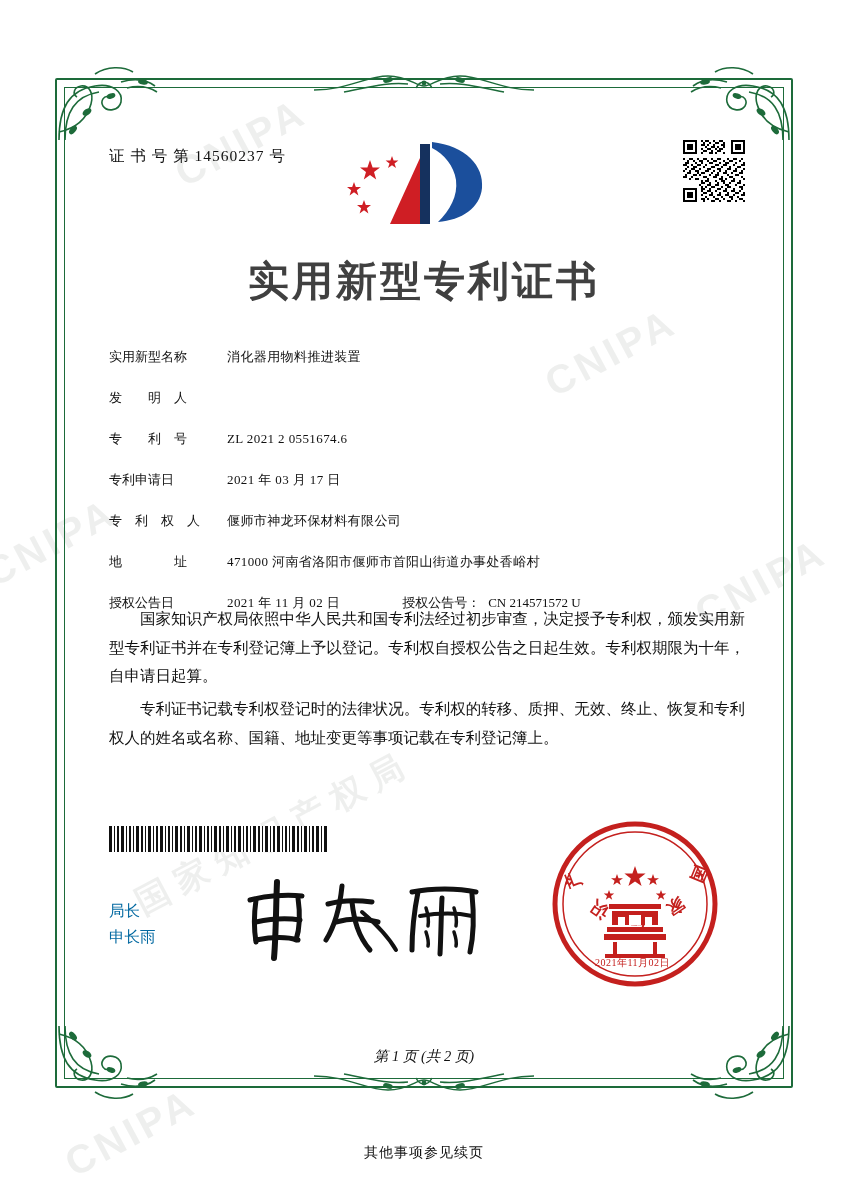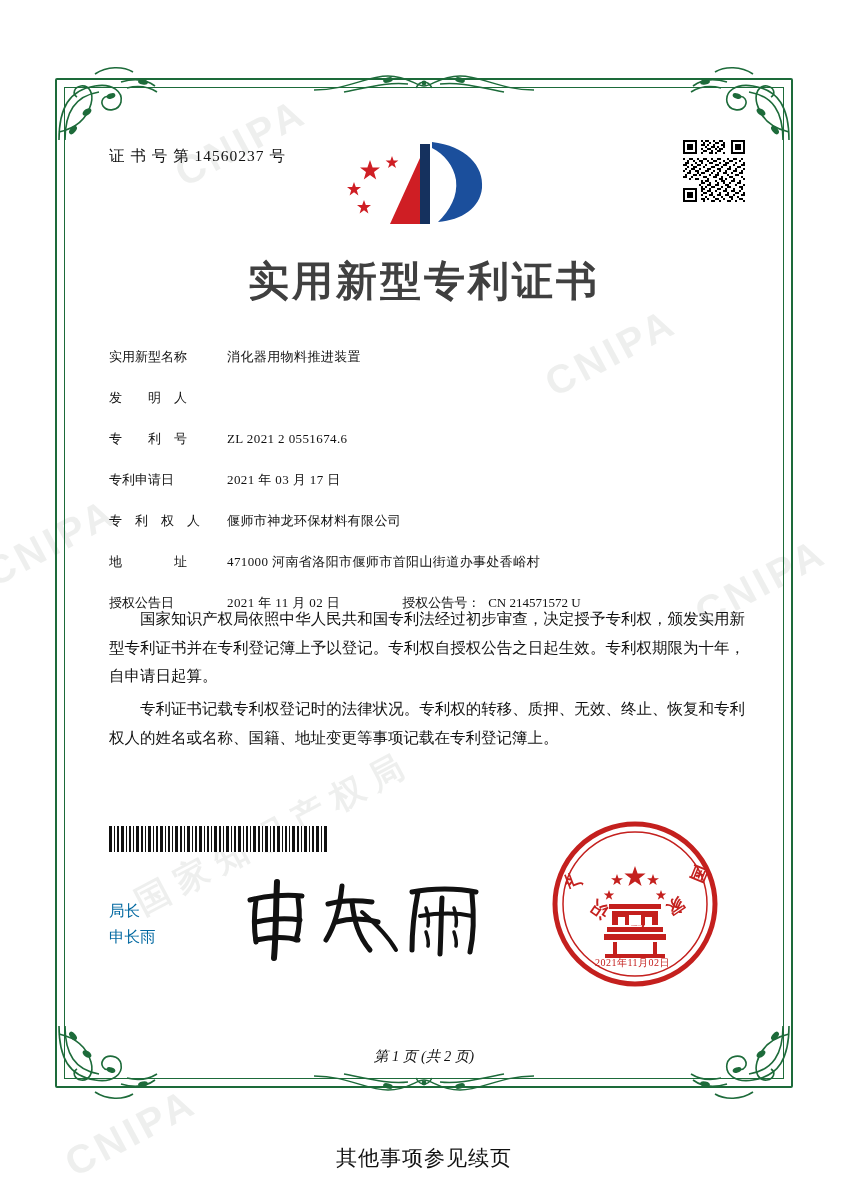--- a/index.html
+++ b/index.html
@@ -237,21 +237,21 @@
     color: #111;
     font-style: italic;
   }
 
   .footer-note {
     position: absolute;
     left: 0;
     right: 0;
     top: 1144px;
     text-align: center;
-    font-size: 21px;
+    font-size: 14px;
     color: #111;
     letter-spacing: 1px;
     z-index: 3;
   }
 </style>
 </head>
 <body>
 
 <div class="watermark-layer">
   <div class="wm" style="left: 170px; top: 120px;">CNIPA</div>

